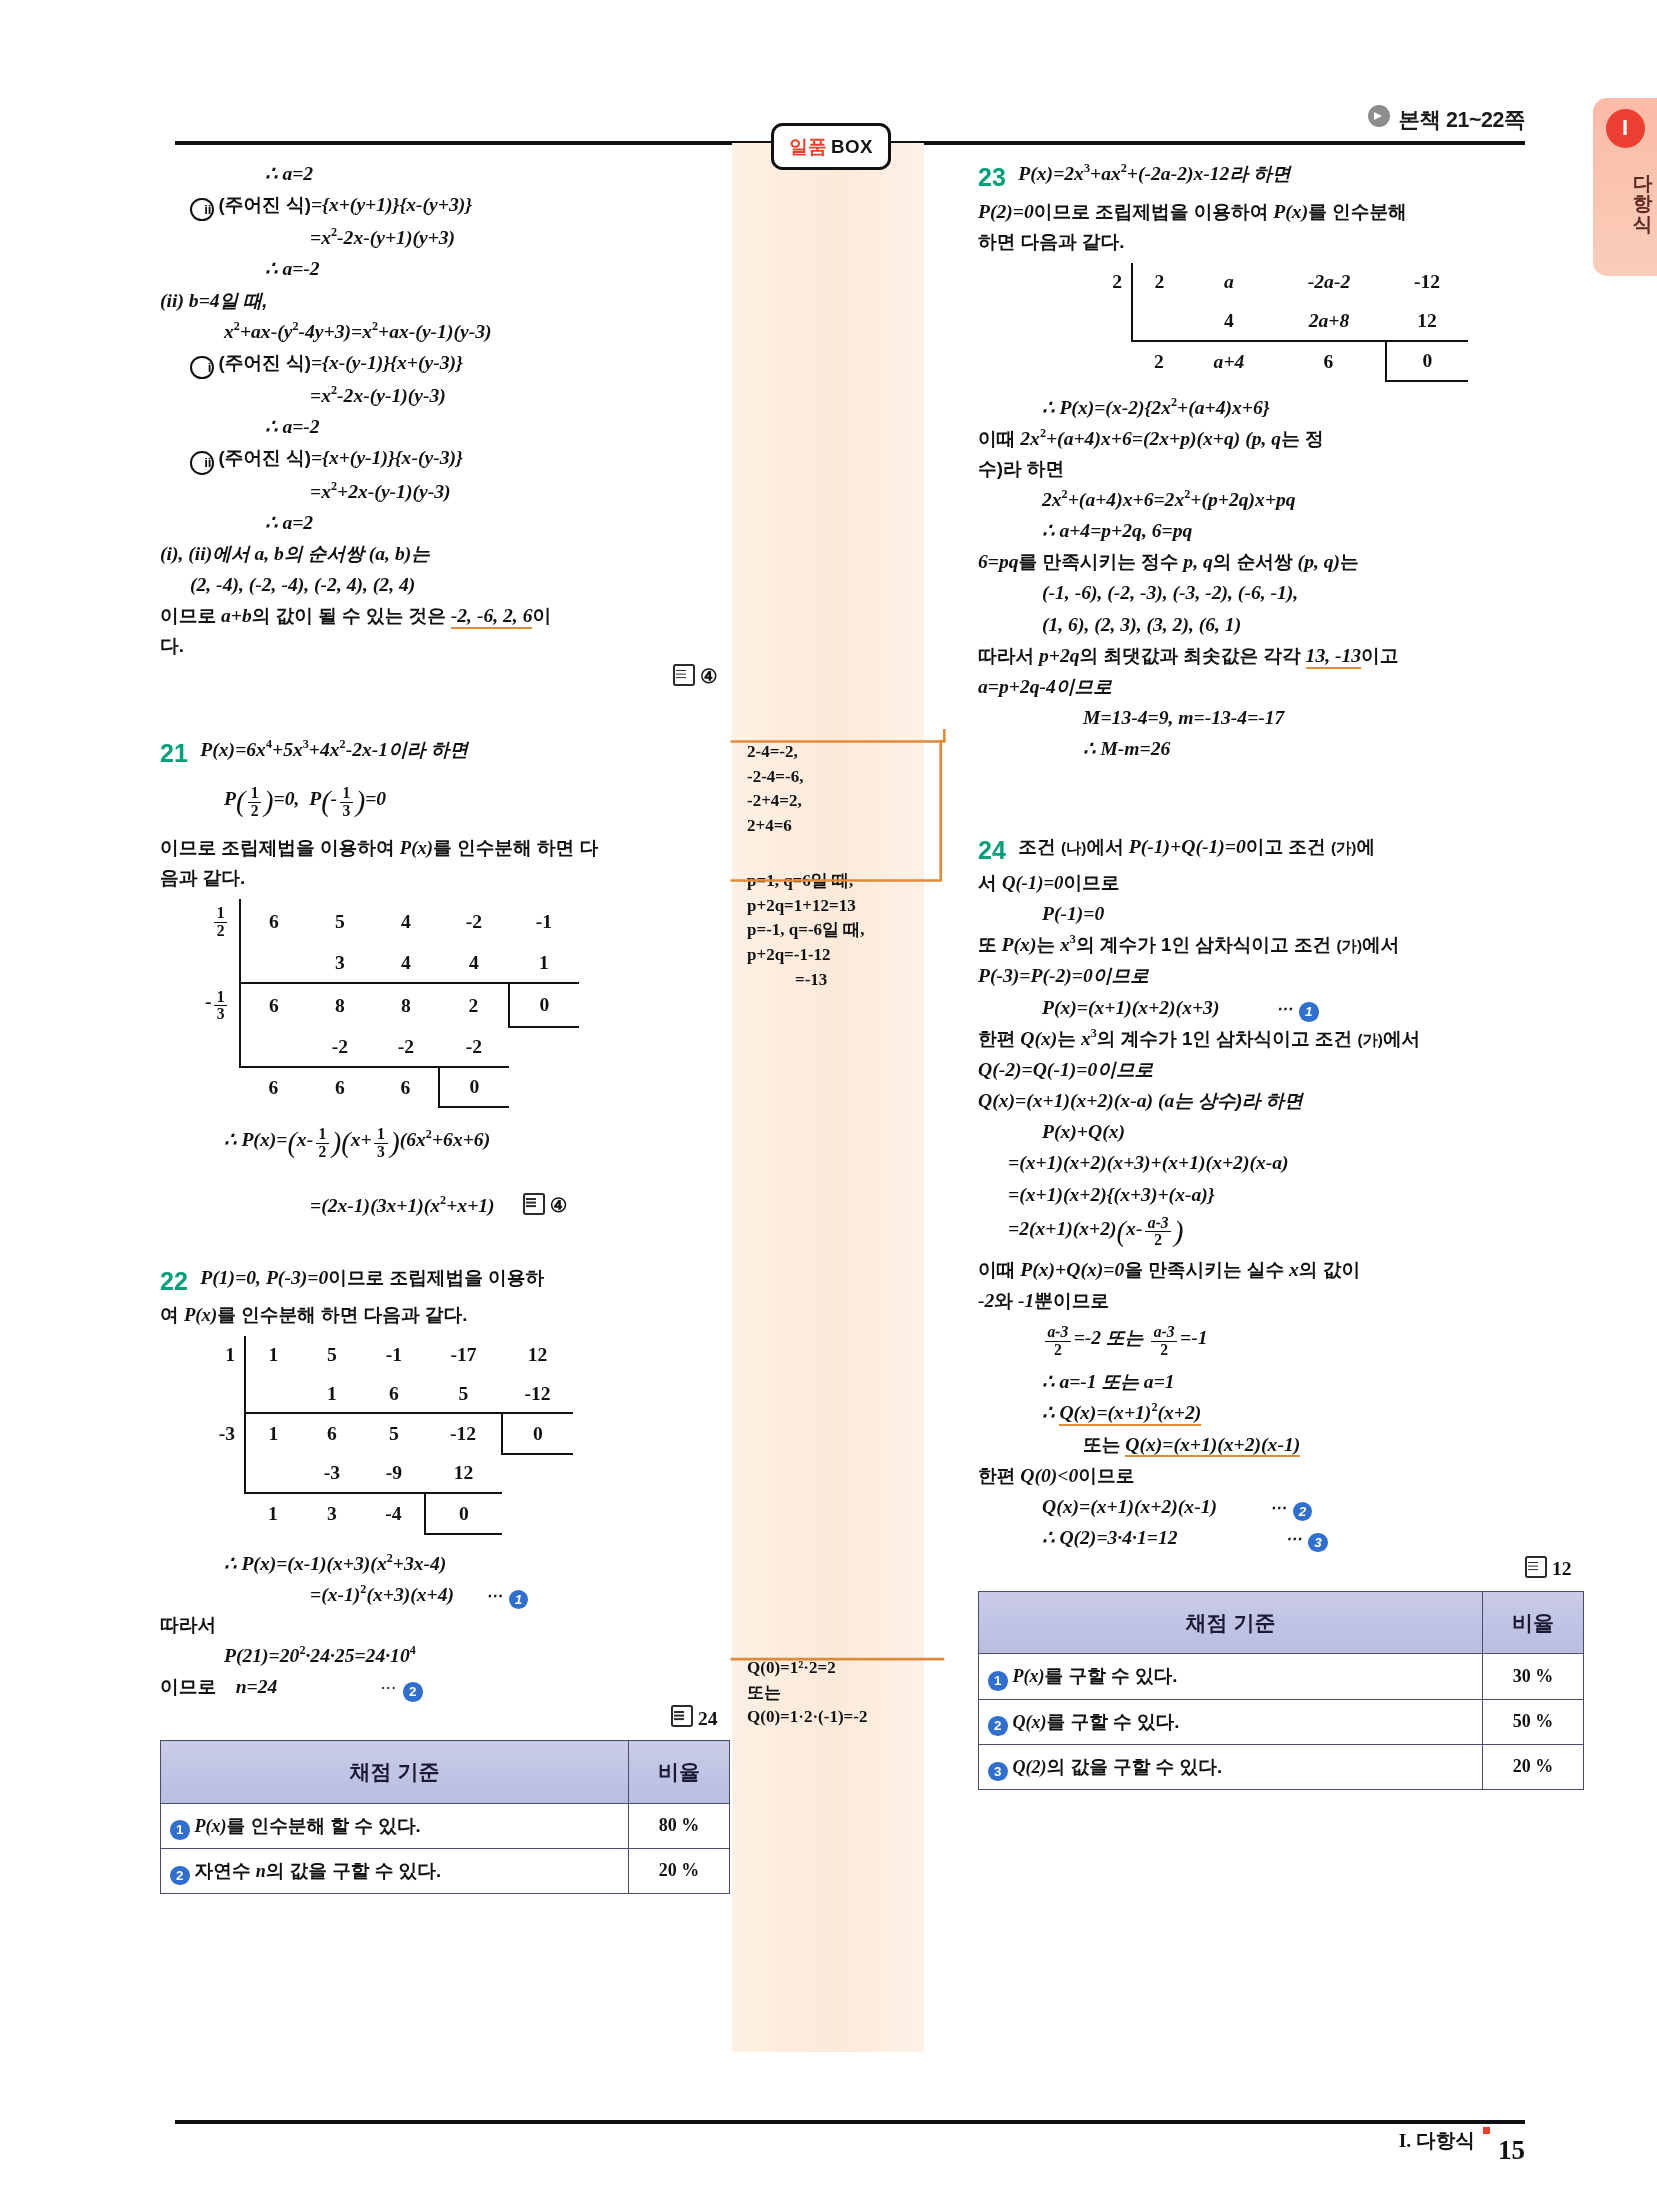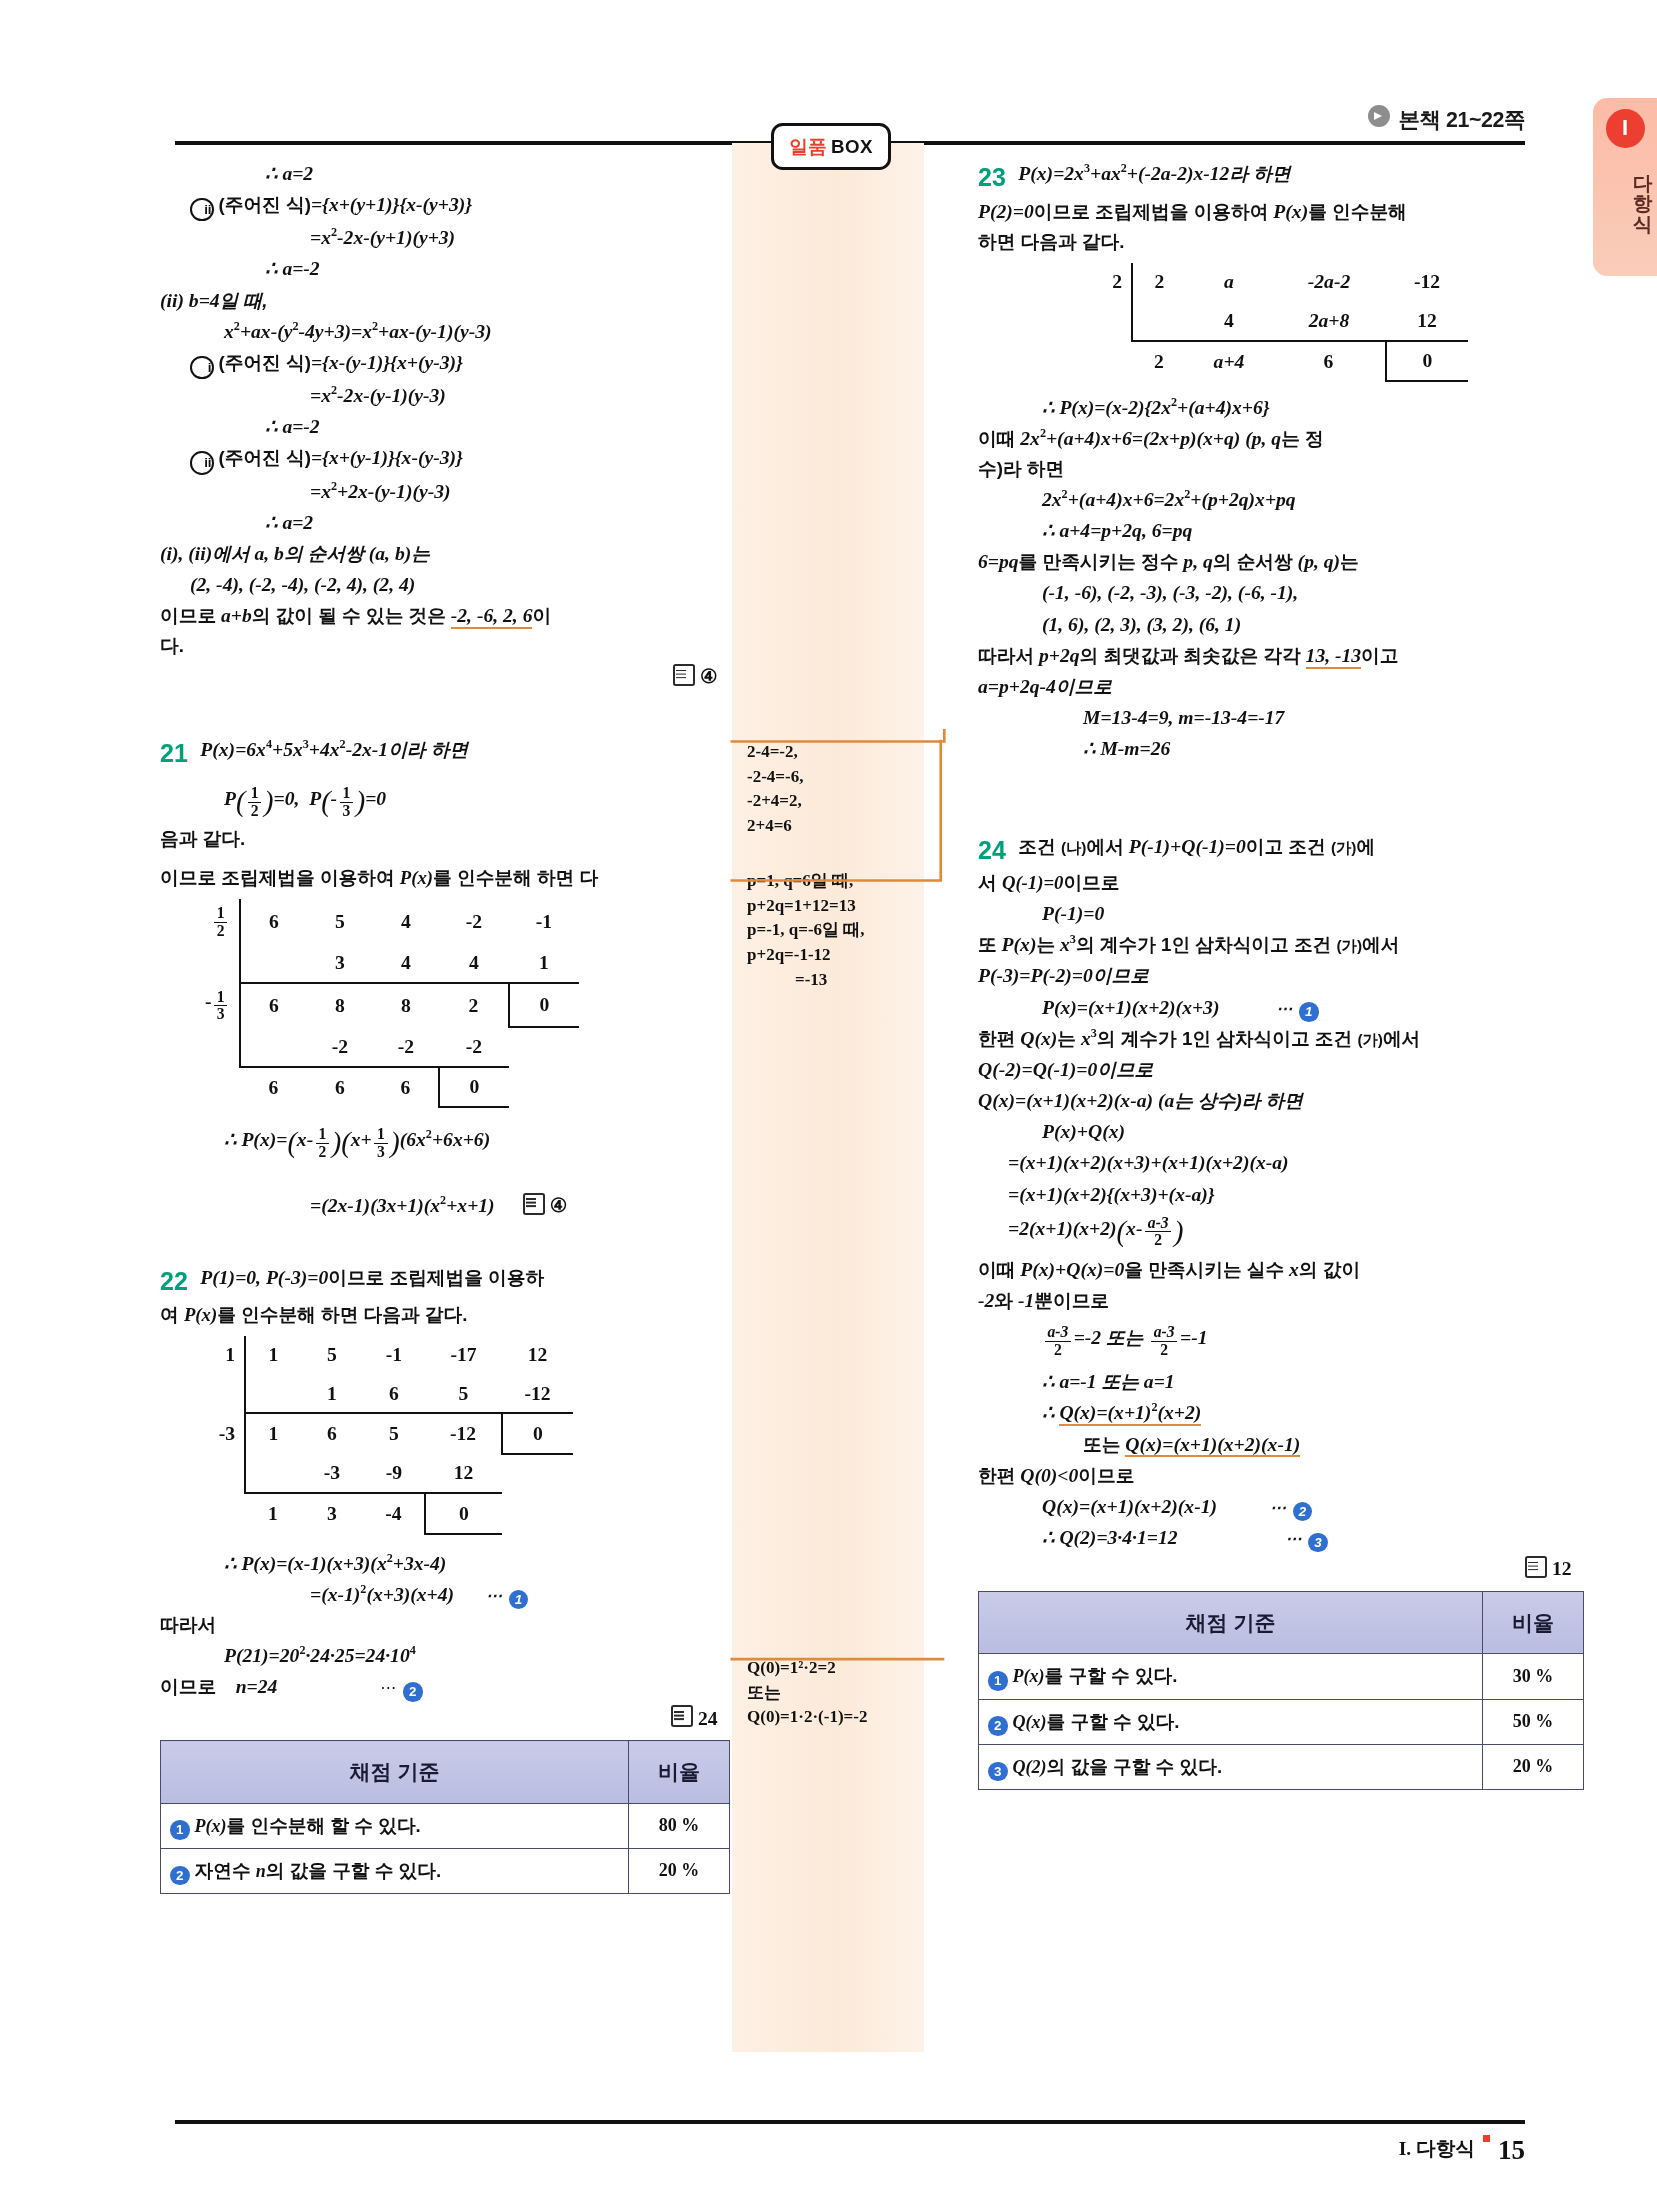--- a/index.html
+++ b/index.html
@@ -154,21 +154,21 @@
 
   
   .footer{
     position:absolute;left:175px;right:132px;bottom:86px;height:3.6px;background:#111;
   }
   .foot-txt{
     position:absolute;right:132px;bottom:44px;
     font-family:Liberation Serif, serif;font-weight:bold;font-size:19.6px;color:#111;
     display:flex;align-items:flex-start;gap:8px;
   }
-  .foot-txt .pg{font-size:27px;}
+  .foot-txt .pg{font-size:27px;margin-top:8px;}
   .dotsq{width:7.1px;height:7.1px;background:#e8402c;display:inline-block;}
 </style>
 </head>
 <body>
 
 <div class="page">
 
   <div class="hdr-ref">
     <span class="arrow-ic"></span>
     <span>본책 21~22쪽</span>
@@ -222,22 +222,22 @@
     <div class="sp-lg"></div>
 
     <div class="phead">
       <span class="pnum">21</span>
       <span class="m"><i class="v">P</i>(<i class="v">x</i>)=6<i class="v">x</i><sup>4</sup>+5<i class="v">x</i><sup>3</sup>+4<i class="v">x</i><sup>2</sup>-2<i class="v">x</i>-1<span class="ko">이라 하면</span></span>
     </div>
     <div class="ln ind2 m" style="margin-top:9px">
       <i class="v">P</i><span class="bigp">(</span><span class="frac"><span class="nu mn">1</span><span class="de mn">2</span></span><span class="bigp">)</span>=0,&nbsp;
       <i class="v">P</i><span class="bigp">(</span>-<span class="frac"><span class="nu mn">1</span><span class="de mn">3</span></span><span class="bigp">)</span>=0
     </div>
+    <div class="ln ko" style="margin-top:10.7px">이므로 조립제법을 이용하여 <span class="m"><i class="v">P</i>(<i class="v">x</i>)</span>를 인수분해 하면 다</div>
     <div class="ln ko">음과 같다.</div>
-    <div class="ln ko" style="margin-top:10.7px">이므로 조립제법을 이용하여 <span class="m"><i class="v">P</i>(<i class="v">x</i>)</span>를 인수분해 하면 다</div>
 
     <div class="syn">
       <table>
         <tbody>
             <tr>
           <td class="lbl" style="width:70px">
             <span class="frac"><span class="nu mn">1</span><span class="de mn">2</span></span>
           </td>
           <td class="vbar" style="width:66px">6</td>
           <td style="width:66px">5</td>

